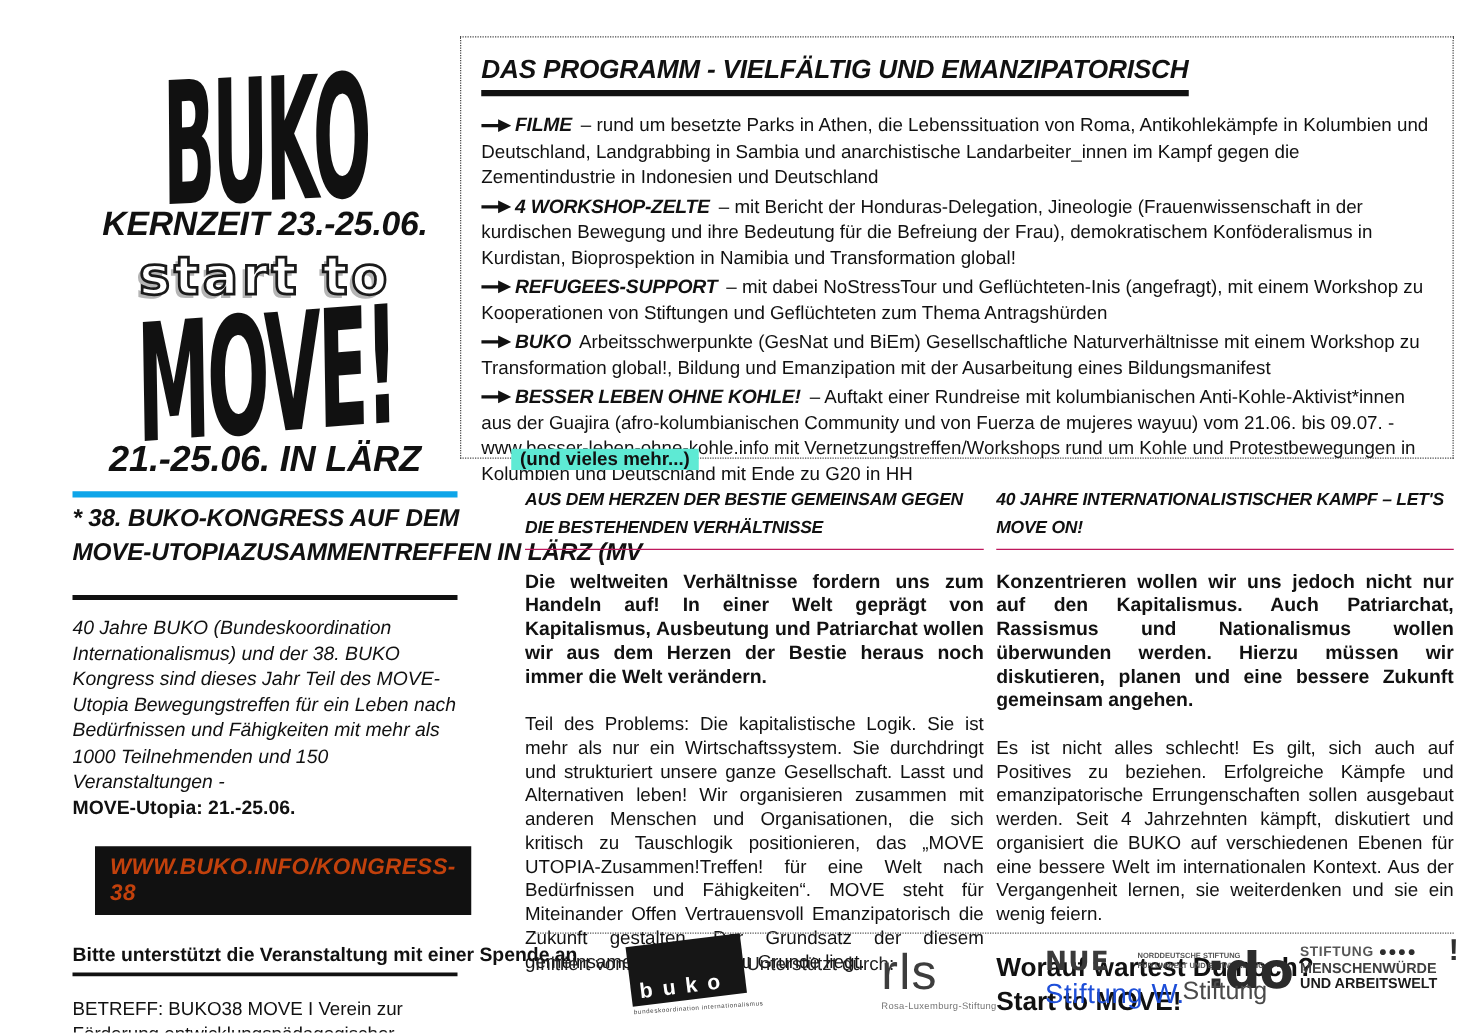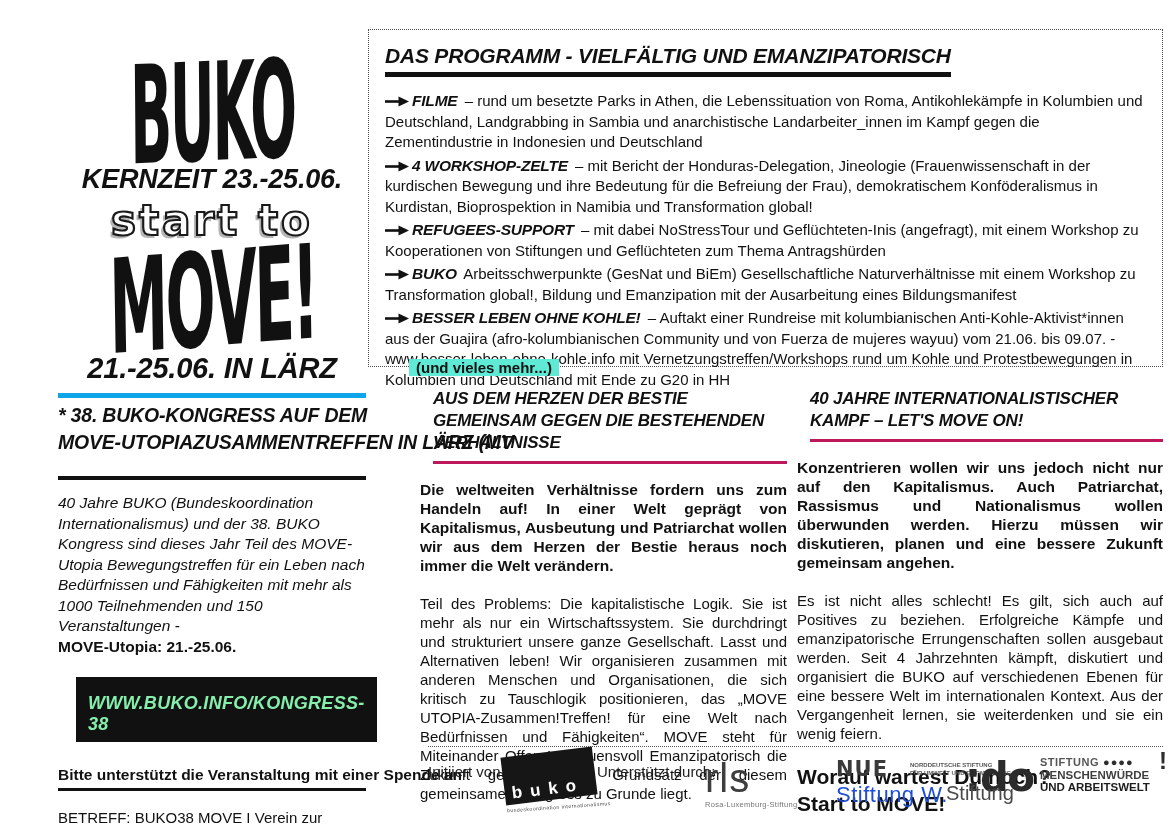--- a/index.html
+++ b/index.html
@@ -50,22 +50,22 @@
   }
   .left-lower { position:absolute; top:362px; width:100%; }
   .subhead {
     font-size:19.5px; line-height:27px;
     border-bottom:4px solid #111; padding-bottom:20px;
   }
   .subhead span { display:block; white-space:nowrap; }
   .intro-italic { font-style:italic; font-size:15.5px; line-height:20.5px; margin-top:13px; }
   .intro-bold { font-weight:bold; font-size:15.5px; line-height:20.5px; }
   .website-badge {
-    display:inline-block; background:#111; color:#86efac;
-    font-size:18px; padding:16px 12px 7px 12px; margin:20px 0 0 18px;
+    display:inline-block; background:#111; color:#c2410c;
+    font-size:18px; padding:6px 12px 7px 12px; margin:20px 0 0 18px;
     letter-spacing:0.3px;
   }
   .donate-head {
     font-size:15.5px; font-weight:bold; margin-top:24px;
     border-bottom:3px solid #111; padding-bottom:4px; white-space:nowrap;
   }
   .donate-details { font-size:15px; line-height:19.5px; margin-top:17px; }
 
   
   .program-box {
@@ -84,22 +84,22 @@
     position:absolute; bottom:-10px; left:40px;
     background:#5eead4; padding:0 7px;
     font-weight:bold; font-size:15px;
   }
 
   
   .col { position:absolute; top:388px; }
   .colA { left:420px; width:367px; }
   .colB { left:797px; width:366px; }
   .col-heading {
-    font-size:17px; line-height:22px;
-    border-bottom:3px solid #be185d; padding-bottom:7px; margin-bottom:16px;margin-left:13px;
+    font-size:14px; line-height:22px;
+    border-bottom:1px solid #be185d; padding-bottom:7px; margin-bottom:16px;
   }
   .lead { font-weight:bold; font-size:15.5px; line-height:19px; text-align:justify; margin-bottom:19px; }
   .body-text { font-size:15px; line-height:19px; text-align:justify; }
   .cta { font-size:21px; font-weight:bold; line-height:27px; margin-top:20px; }
   .cta span { display:block; }
 
   
   .footer-rule { position:absolute; left:428px; top:746px; width:735px; border-top:1.5px dotted #555; }
   .footer-label { position:absolute; font-size:15px; color:#222; }
   .init-label { left:428px; top:763px; }

